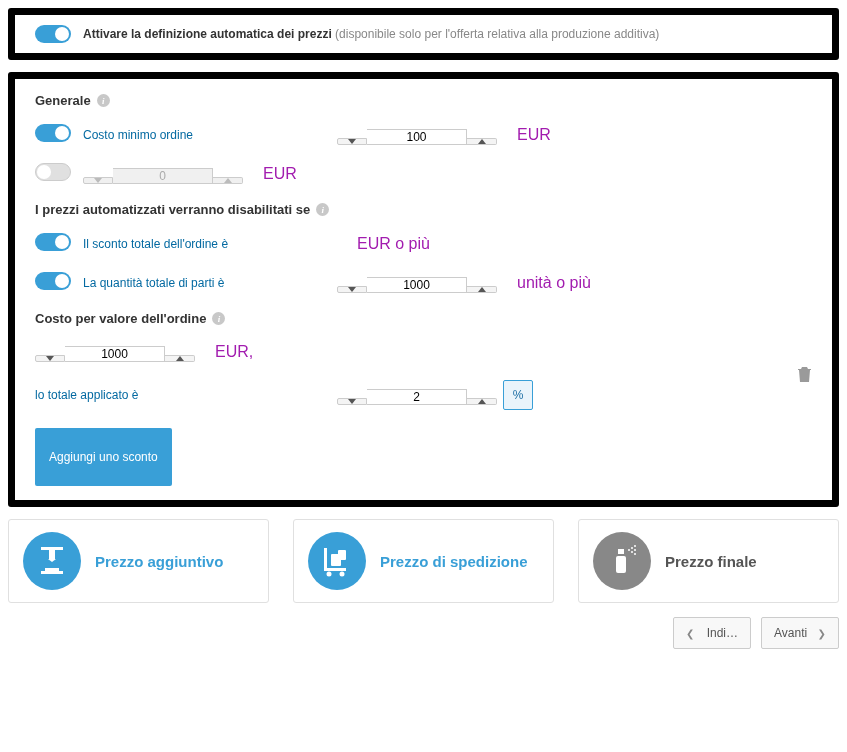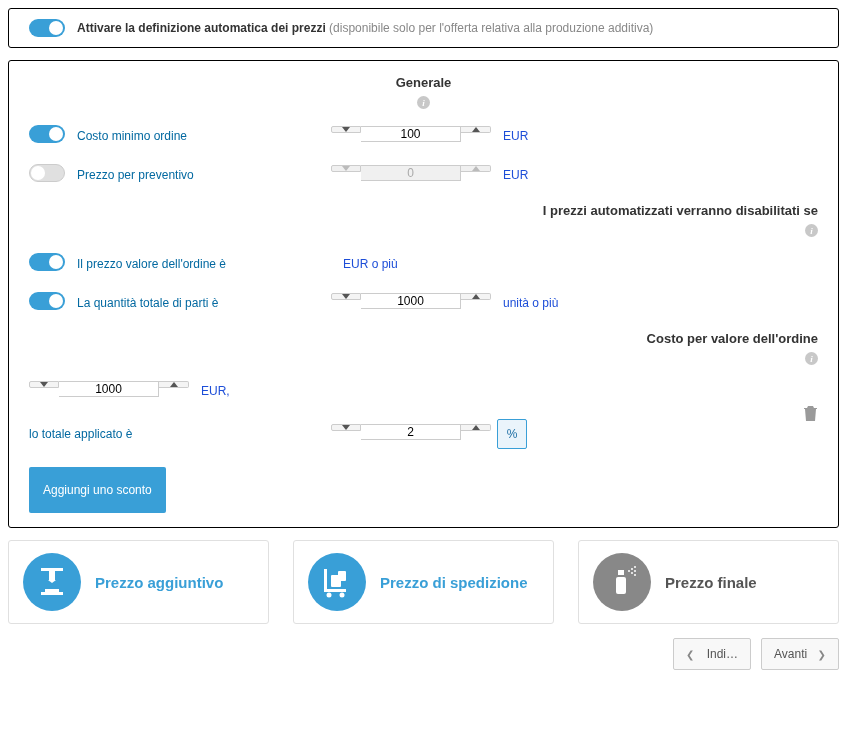--- a/index.html
+++ b/index.html
@@ -1,47 +1,47 @@
 <!DOCTYPE html>
 <html><head>
 <meta charset="utf-8">
 <style>
   * { box-sizing: border-box; margin: 0; padding: 0; }
   body { font-family: Arial, sans-serif; font-size: 12px; color: #333; background: #fff; padding: 8px; }
-  .card { border: 1px solid #000000; border-radius: 3px; padding: 14px 20px; margin-bottom: 12px; background: #fff; }
+  .card { border: 7px solid #000000; border-radius: 3px; padding: 14px 20px; margin-bottom: 12px; background: #fff; }
   .card.top { padding: 10px 20px; }
   .top-row { display: flex; align-items: center; gap: 12px; }
   .toggle { position: relative; width: 36px; height: 18px; border-radius: 10px; display: inline-block; cursor: pointer; flex-shrink: 0; }
   .toggle.on { background: #399fd7; }
   .toggle.off { background: #e0e0e0; border: 1px solid #ccc; }
   .toggle .knob { position: absolute; width: 14px; height: 14px; background: #fff; border-radius: 50%; top: 2px; }
   .toggle.on .knob { right: 2px; }
   .toggle.off .knob { left: 1px; top: 1px; }
   .top-label { font-weight: bold; font-size: 12px; }
   .top-sub { color: #888; font-weight: normal; }
-  .section-title { font-weight: bold; font-size: 13px; margin-bottom: 16px; display: flex; align-items: center; gap: 6px; flex-direction: column; }
+  .section-title { font-weight: bold; font-size: 13px; margin-bottom: 16px; display: flex; align-items: center; gap: 6px; }
   .info-icon { width: 13px; height: 13px; border-radius: 50%; background: #c8c8c8; color: #fff; display: inline-flex; align-items: center; justify-content: center; font-size: 9px; font-style: italic; font-family: serif; font-weight: bold; }
   .row { display: flex; align-items: center; margin-bottom: 18px; position: relative; }
   .col-toggle { width: 48px; flex-shrink: 0; }
   .col-label { width: 254px; color: #0369a1; font-size: 12px; }
   .col-label.plain { width: 302px; }
-  .spinner { display: inline-flex; align-items: flex-start; height: 20px; }
+  .spinner { display: inline-flex; align-items: flex-end; height: 20px; }
   .spinner-btn { width: 30px; border: 1px solid #ccc; background: #f4f4f4; display: flex; align-items: center; justify-content: center; cursor: pointer; }
   .spinner-btn.left { border-radius: 2px 0 0 2px; }
   .spinner-btn.right { border-radius: 0 2px 2px 0; border-left: none; }
   .spinner-input { width: 100px; border: 1px solid #ccc; border-left: none; text-align: center; font-size: 12px; outline: none; }
   .spinner.disabled .spinner-btn, .spinner.disabled .spinner-input { background: #f0f0f0; color: #aaa; }
   .arrow-down { width: 0; height: 0; border-left: 4px solid transparent; border-right: 4px solid transparent; border-top: 5px solid #555; }
   .arrow-up { width: 0; height: 0; border-left: 4px solid transparent; border-right: 4px solid transparent; border-bottom: 5px solid #555; }
   .spinner.disabled .arrow-down { border-top-color: #bbb; }
   .spinner.disabled .arrow-up { border-bottom-color: #bbb; }
-  .unit { margin-left: 12px; color: #1d4ed8; font-size: 12px; }
+  .unit { margin-left: 20px; color: #a21caf; font-size: 16px; }
   .pct-btn { width: 30px; height: 30px; border: 1px solid #399fd7; background: #eaf4fb; color: #1e6fa5; margin-left: 6px; border-radius: 2px; display: inline-flex; align-items: center; justify-content: center; cursor: pointer; }
-  .add-btn { background: #399fd7; color: #fff; border: none; padding: 16px 14px; border-radius: 2px; cursor: pointer; font-size: 12px; }
-  .section-gap { margin-top: 14px; align-items: flex-end; }
+  .add-btn { background: #399fd7; color: #fff; border: none; padding: 22px 14px; border-radius: 2px; cursor: pointer; font-size: 12px; }
+  .section-gap { margin-top: 14px; }
   .trash { position: absolute; right: 0; color: #999; cursor: pointer; }
   .tiles { display: flex; gap: 24px; margin-bottom: 14px; text-align: right; }
   .tile { flex: 1; border: 1px solid #e0e0e0; border-radius: 3px; padding: 12px 14px; display: flex; align-items: center; gap: 14px; cursor: pointer; }
   .tile-icon { width: 58px; height: 58px; border-radius: 50%; display: flex; align-items: center; justify-content: center; flex-shrink: 0; }
   .tile-icon.blue { background: #399fd7; }
   .tile-icon.gray { background: #888; }
   .tile-label { font-weight: bold; font-size: 15px; }
   .tile-label.blue { color: #399fd7; }
   .tile-label.gray { color: #555; }
   .footer { display: flex; justify-content: flex-end; gap: 10px; }
@@ -81,42 +81,41 @@
       <input class="spinner-input" value="100" style="">
       <div class="spinner-btn right">
           <div class="arrow-up"></div>
         </div>
     </div>
     <div class="unit">EUR</div>
   </div>
 
   <div class="row">
     <div class="col-toggle"><div class="toggle off"><div class="knob"></div></div></div>
-    <div class="col-label">Prezzo per preventivo</div>
     <div class="spinner disabled">
       <div class="spinner-btn left">
           <div class="arrow-down"></div>
         </div>
       <input class="spinner-input" disabled="" value="0" style="">
       <div class="spinner-btn right">
           <div class="arrow-up"></div>
         </div>
     </div>
     <div class="unit">EUR</div>
   </div>
 
   
   <div class="section-title section-gap">
     <span>I prezzi automatizzati verranno disabilitati se</span>
     <span class="info-icon">i</span>
   </div>
 
   <div class="row">
     <div class="col-toggle"><div class="toggle on"><div class="knob"></div></div></div>
-    <div class="col-label">Il prezzo valore dell'ordine è</div>
+    <div class="col-label">Il sconto totale dell'ordine è</div>
     <div class="unit">EUR o più</div>
   </div>
 
   <div class="row">
     <div class="col-toggle"><div class="toggle on"><div class="knob"></div></div></div>
     <div class="col-label">La quantità totale di parti è</div>
     <div class="spinner">
       <div class="spinner-btn left">
           <div class="arrow-down"></div>
         </div>

